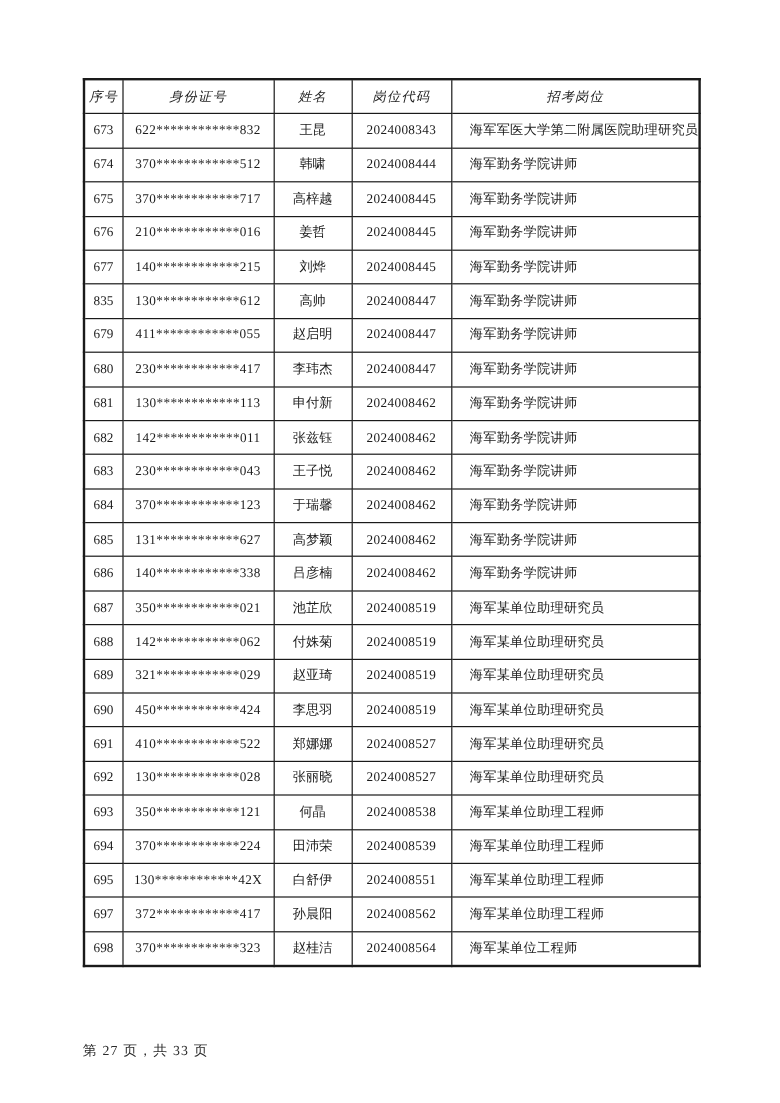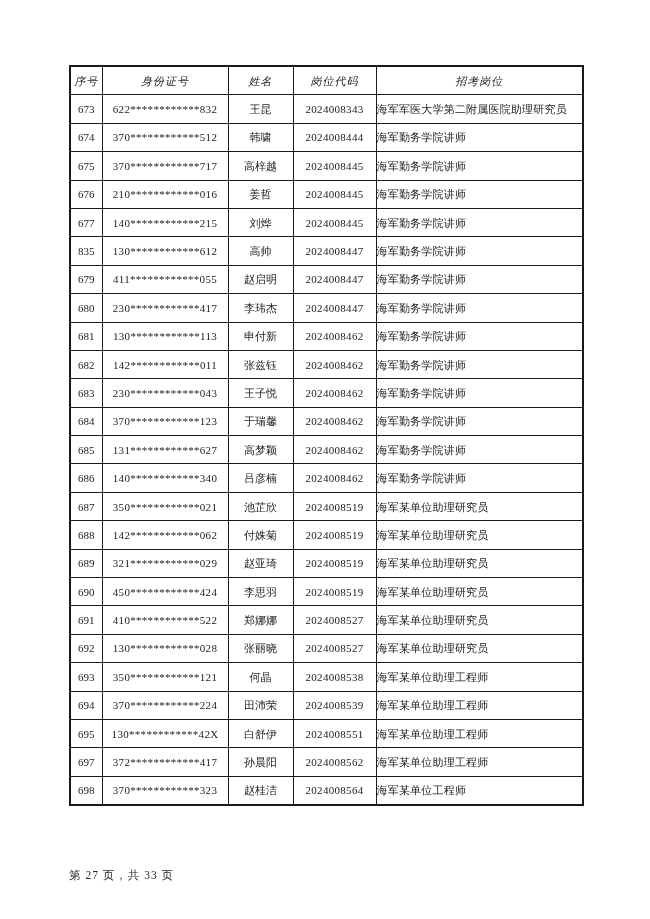--- a/index.html
+++ b/index.html
@@ -38,21 +38,21 @@
     overflow: hidden;
     white-space: nowrap;
   }
   table.roster th {
     font-style: italic;
     font-weight: normal;
     letter-spacing: 1px;
   }
   table.roster td.col4 {
     text-align: left;
-    padding-left: 0;
+    padding-left: 15px;
     letter-spacing: 0.2px;
   }
   table.roster td.col1,
   table.roster td.col3 {
     letter-spacing: 0.3px;
     text-align: center;
   }
   .footer {
     position: absolute;
     left: 69px;
@@ -173,21 +173,21 @@
         </tr>
         <tr>
           <td class="col0">685</td>
           <td class="col1">131************627</td>
           <td class="col2">高梦颖</td>
           <td class="col3">2024008462</td>
           <td class="col4">海军勤务学院讲师</td>
         </tr>
         <tr>
           <td class="col0">686</td>
-          <td class="col1">140************340</td>
+          <td class="col1">140************338</td>
           <td class="col2">吕彦楠</td>
           <td class="col3">2024008462</td>
           <td class="col4">海军勤务学院讲师</td>
         </tr>
         <tr>
           <td class="col0">687</td>
           <td class="col1">350************021</td>
           <td class="col2">池芷欣</td>
           <td class="col3">2024008519</td>
           <td class="col4">海军某单位助理研究员</td>

